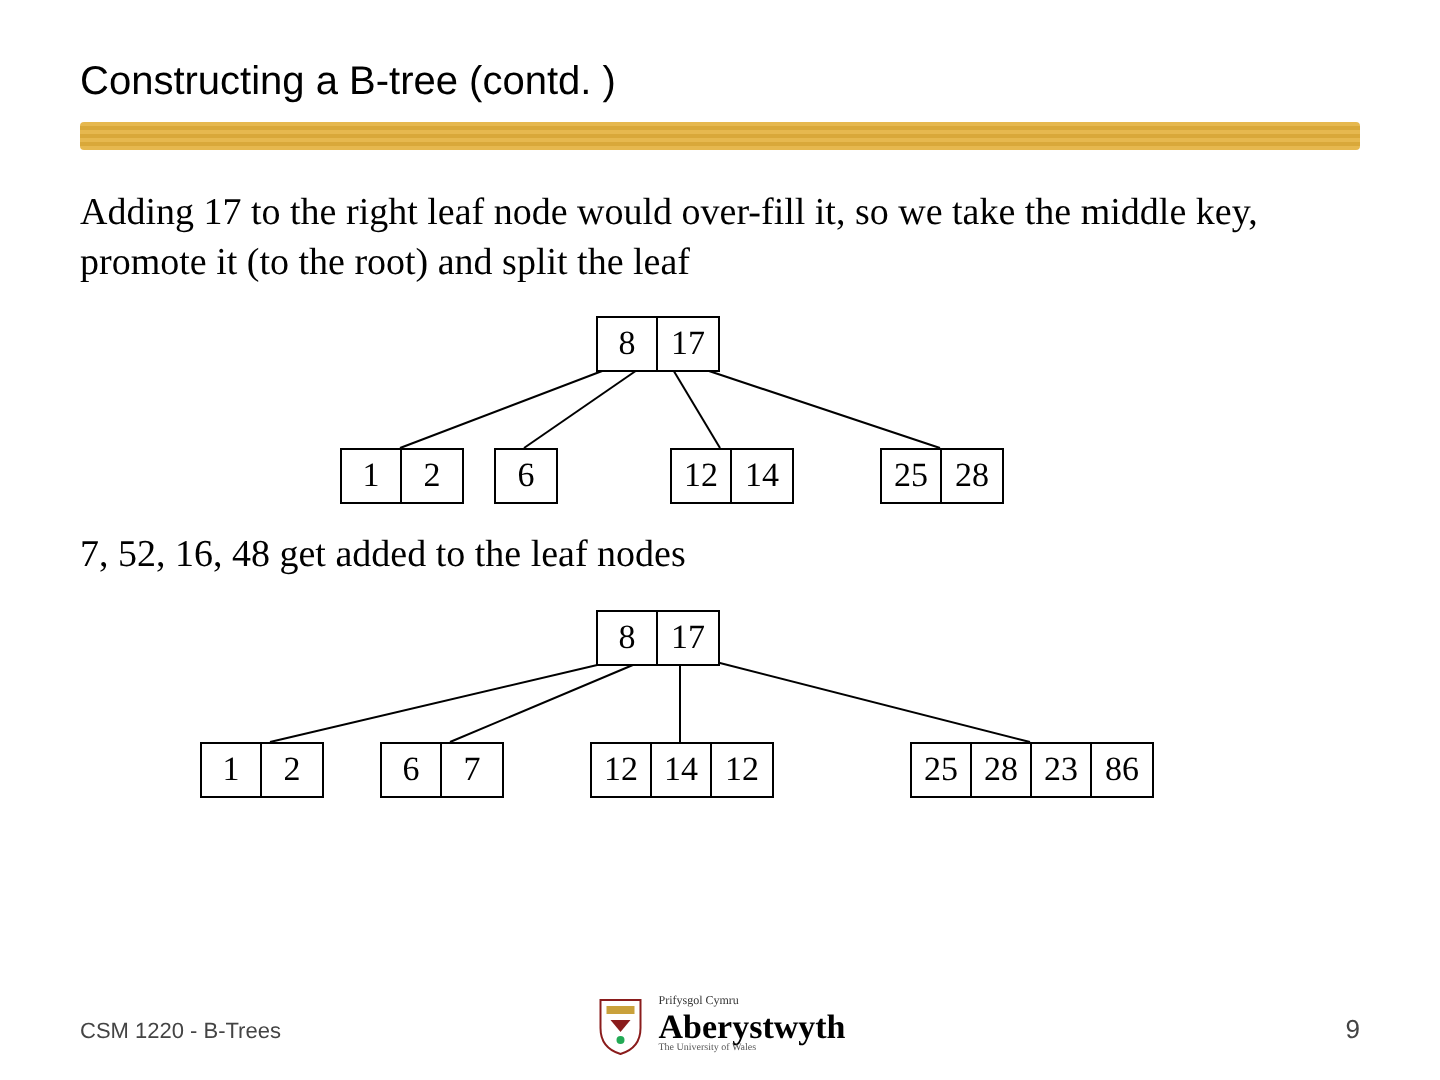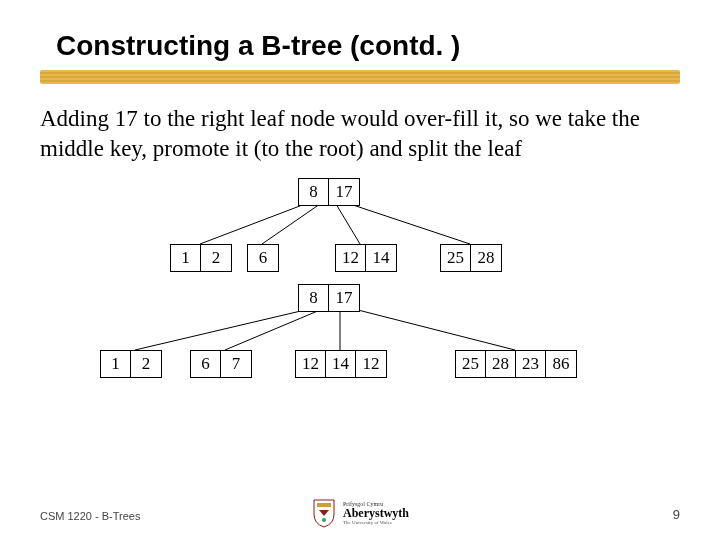--- a/index.html
+++ b/index.html
@@ -14,37 +14,37 @@
     color: #000;
   }
   .slide {
     padding: 30px 40px 20px 40px;
     width: 100%;
     height: 100%;
     position: relative;
   }
   h1 {
     font-family: Arial, Helvetica, sans-serif;
-    font-weight: bold;
-    font-size: 28px;
-    margin: 0 0 8px 16px;
+    font-weight: normal;
+    font-size: 20px;
+    margin: 0 0 8px 0;
   }
   .gold-bar {
     height: 14px;
     width: 640px;
     background: repeating-linear-gradient(
       0deg,
       #e6b84f 0px, #e6b84f 2px,
       #d9a83a 2px, #d9a83a 4px
     );
     margin-bottom: 20px;
     border-radius: 2px;
   }
   .body-text {
-    font-size: 23px;
+    font-size: 19px;
     line-height: 1.3;
     margin: 8px 0 14px 0;
   }
   .tree-area {
     position: relative;
     width: 640px;
     height: 100px;
     margin: 0 auto 6px auto;
   }
   .node {
@@ -90,21 +90,21 @@
   }
   .crest {
     width: 26px;
     height: 30px;
   }
   .logo-text {
     font-family: Georgia, serif;
     line-height: 1.05;
   }
   .logo-text .small { font-size: 6px; color:#333; }
-  .logo-text .big { font-size: 12px; font-weight: bold; }
+  .logo-text .big { font-size: 17px; font-weight: bold; }
   .logo-text .sub { font-size: 5px; color:#555; }
   svg.edges { position: absolute; left:0; top:0; width:100%; height:100%; }
 </style>
 </head>
 <body>
 
 <div class="slide">
   <h1>Constructing a B-tree (contd. )</h1>
   <div class="gold-bar"></div>
 
@@ -131,20 +131,21 @@
     <div class="node" style="left:295px; top:66px;">
       <div class="cell">12</div>
       <div class="cell">14</div>
     </div>
     <div class="node" style="left:400px; top:66px;">
       <div class="cell">25</div>
       <div class="cell">28</div>
     </div>
   </div>
 
+  <p class="body-text">7, 52, 16, 48 get added to the leaf nodes</p>
 
   <div class="tree-area">
     <svg class="edges" viewBox="0 0 640 100">
       <line x1="265" y1="26" x2="95" y2="66" stroke="#000" stroke-width="1"></line>
       <line x1="280" y1="26" x2="185" y2="66" stroke="#000" stroke-width="1"></line>
       <line x1="300" y1="26" x2="300" y2="66" stroke="#000" stroke-width="1"></line>
       <line x1="318" y1="26" x2="475" y2="66" stroke="#000" stroke-width="1"></line>
     </svg>
     <div class="node" style="left:258px; top:0;">
       <div class="cell">8</div>

